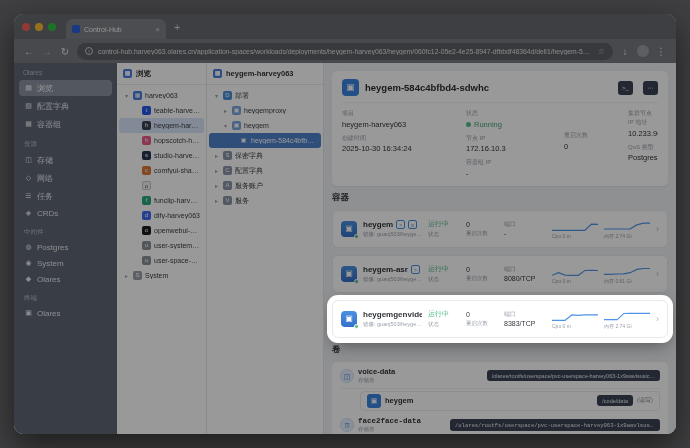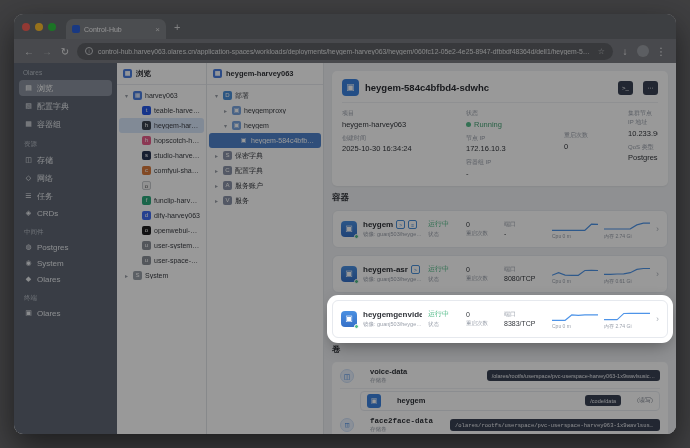--- a/index.html
+++ b/index.html
@@ -102,21 +102,21 @@
   .cstat { flex:none; } .st-status { width:32px; } .st-restarts { width:32px; } .st-port { width:42px; }
   .cstat .top { font-size:7px; color:#33363c; } .cstat .bot { font-size:5.5px; color:#9aa0ab; margin-top:2px; }
   .st-status .top { color:#55bc8a; }
   .st-port .top { font-size:6px; color:#9aa0ab; } .st-port .bot { font-size:7px; color:#33363c; margin-top:1.5px; }
   .spark-wrap { display:flex; flex-direction:column; gap:1px; flex:none; }
   svg.spark { width:46px; height:13px; }
   .spark-lab { font-size:5px; color:#9aa0ab; }
   .chev { color:#aab0b8; font-size:9px; flex:none; }
 
   .vcard { background:#fff; border-radius:5px; padding:2px 8px; flex:none; }
-  .vrow { display:flex; align-items:center; gap:16px; height:25px; border-bottom:1px solid #f0f2f5; }
+  .vrow { display:flex; align-items:center; gap:4px; height:25px; border-bottom:1px solid #f0f2f5; }
   .vrow:last-child { border-bottom:none;font-family:Liberation Mono, monospace; }
   .vicon { width:14px; height:14px; border-radius:50%; background:#e8f1fd; color:#3b82e0; font-size:7px;
            line-height:13px; text-align:center; border:1px solid #cfe0f7; flex:none; }
   .vtext { min-width:0; }
   .vname { font-size:7.5px; font-weight:bold; color:#2f3238; white-space:nowrap; }
   .vsub { font-size:5.5px; color:#9aa0ab; margin-top:1px; }
   .vsub:empty, .vaccess:empty { display:none; }
   .vbadge { margin-left:auto; background:#3a4254; color:#e8eaef; font-size:5.5px; padding:2.5px 5px;
             border-radius:3px; max-width:210px; white-space:nowrap; overflow:hidden; text-overflow:ellipsis; flex:none; }
   .vaccess { font-size:6px; color:#8a909a; flex:none; }

